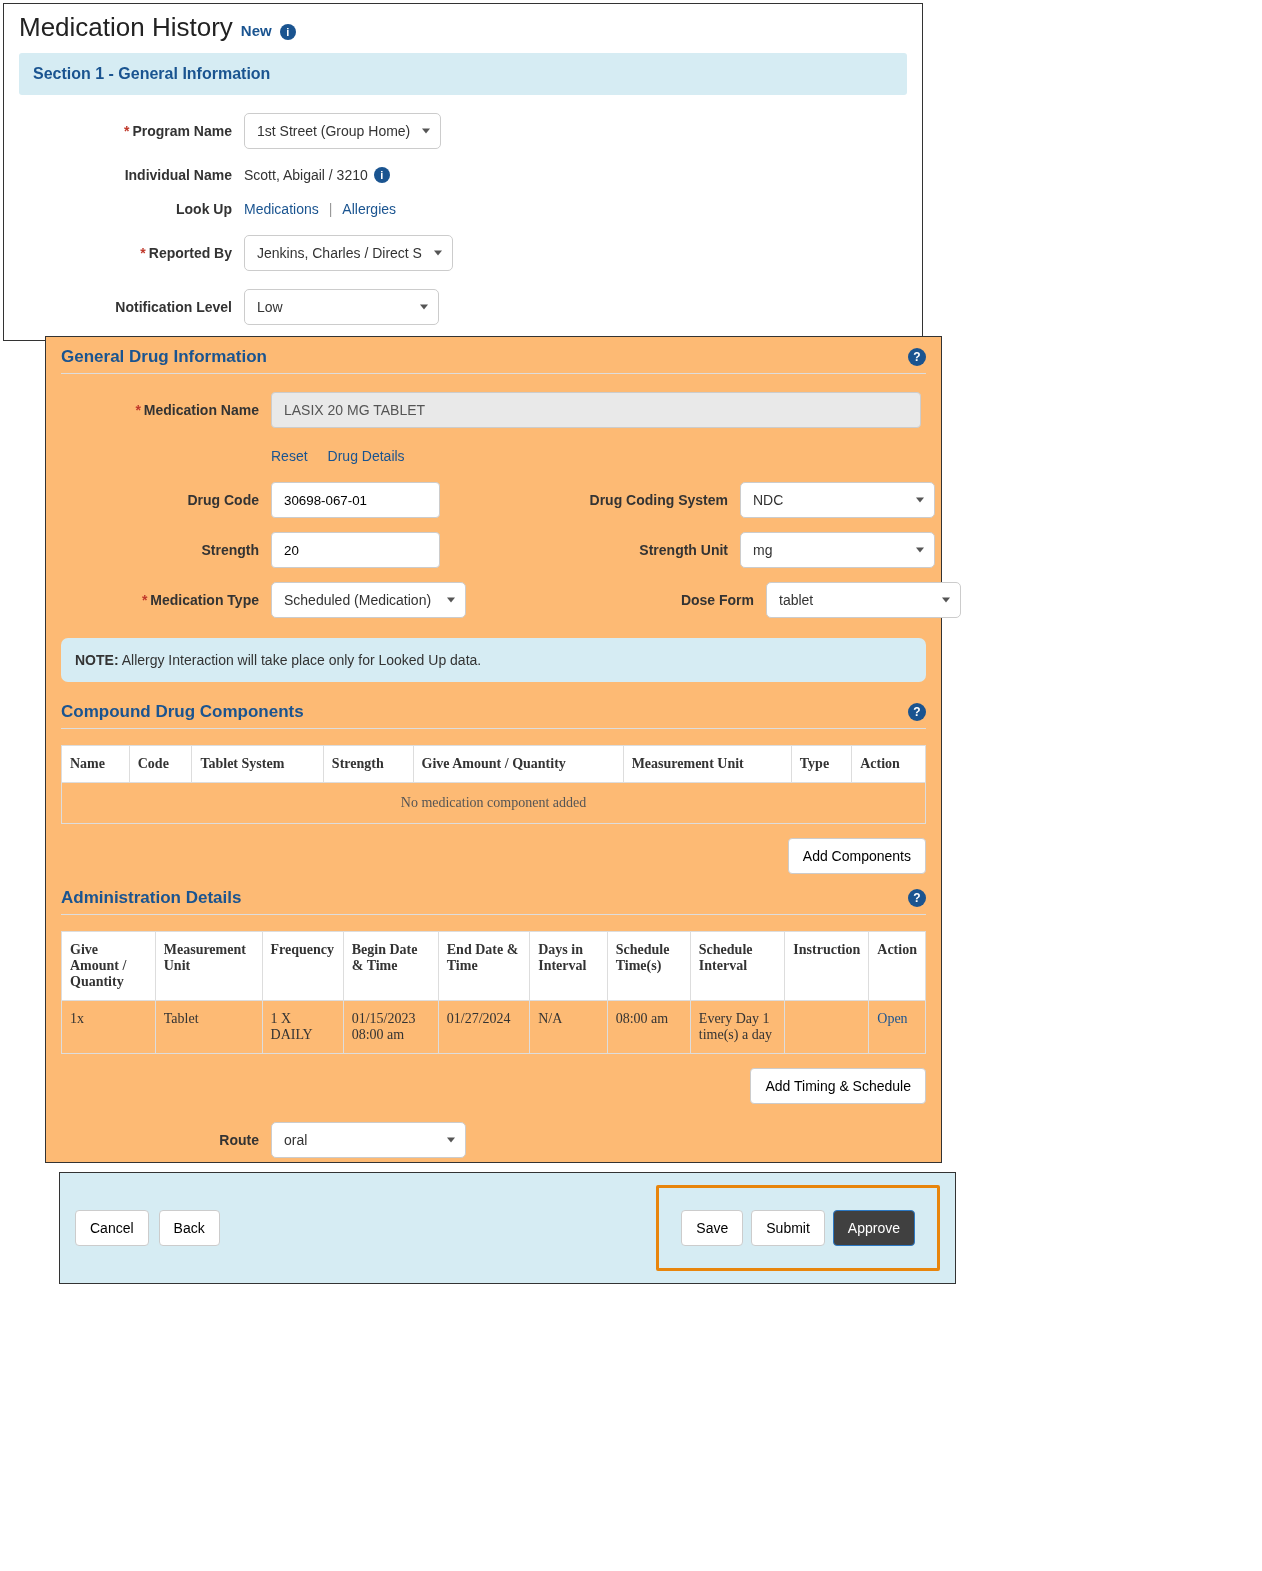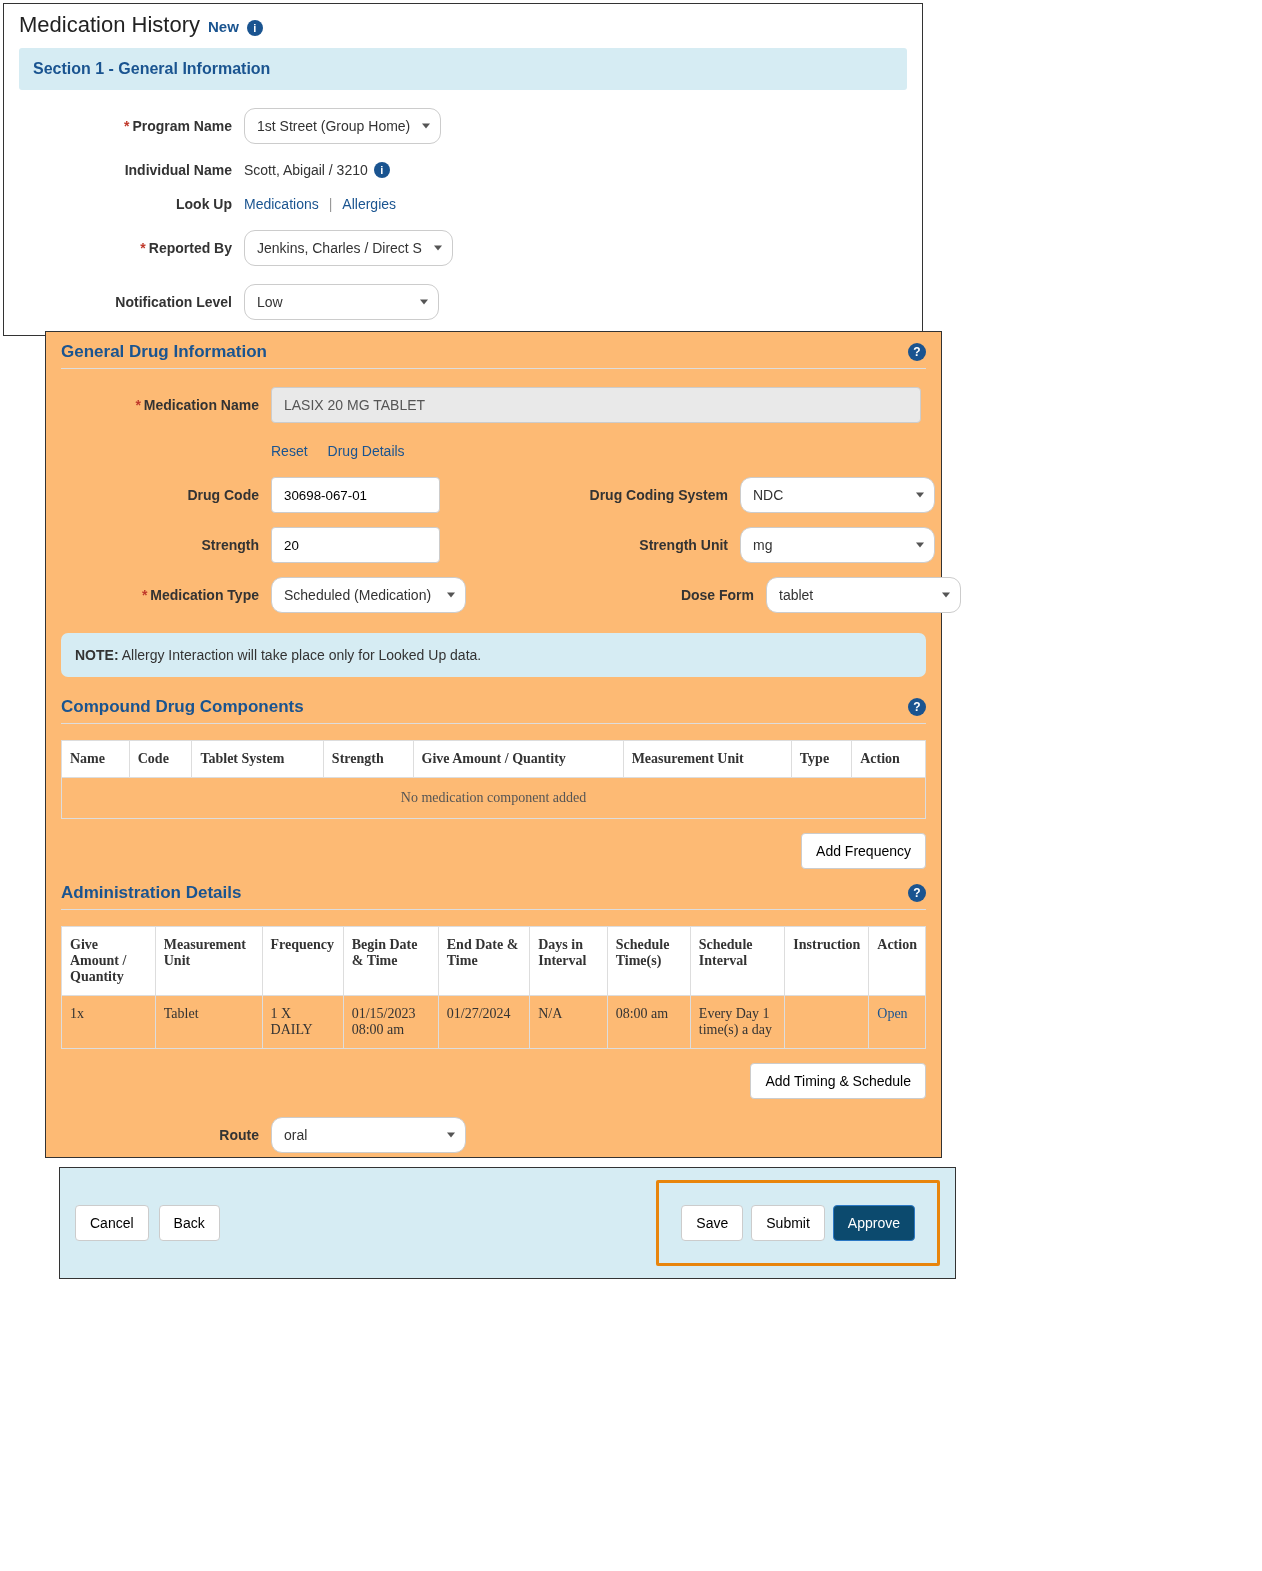--- a/index.html
+++ b/index.html
@@ -1,32 +1,32 @@
 <!DOCTYPE html>
 <html><head>
 <meta charset="utf-8">
 <style>
 * { box-sizing: border-box; margin: 0; padding: 0; }
 body { font-family: Arial, Helvetica, sans-serif; font-size: 14px; color: #333; background: #fff; }
 
 .panel1 { width: 920px; margin: 3px 0 0 3px; border: 1px solid #333; background: #fff; padding: 8px 15px 15px 15px; }
 .page-title-row { display: flex; align-items: baseline; gap: 8px; margin-bottom: 10px; }
-.page-title { font-size: 22px; font-weight: normal; color: #222; }
+.page-title { font-size: 26px; font-weight: normal; color: #222; }
 .new-link { color: #1a5490; font-weight: bold; font-size: 15px; text-decoration: none; }
 .info-icon { display: inline-flex; align-items: center; justify-content: center; width: 16px; height: 16px; background: #1a5490; color: #fff; border-radius: 50%; font-size: 11px; font-weight: bold; }
 
 .section-header { background: #d6ecf3; color: #1a5490; font-weight: bold; font-size: 16px; padding: 12px 14px; border-radius: 3px; }
 
 .form-row { display: flex; align-items: center; margin-top: 18px; }
 .form-label { width: 225px; text-align: right; font-weight: bold; color: #333; padding-right: 12px; }
 .form-label .req { color: #c0392b; margin-right: 3px; }
 .form-value { flex: 1; display: flex; align-items: center; gap: 6px; }
 .form-value .sep { color: #999; margin: 0 4px; }
 
-.dropdown { position: relative; border: 1px solid #ccc; border-radius: 11px; background: #fff; height: 36px; display: flex; align-items: center; padding: 0 30px 0 12px; min-width: 195px; cursor: pointer; }
+.dropdown { position: relative; border: 1px solid #ccc; border-radius: 5px; background: #fff; height: 36px; display: flex; align-items: center; padding: 0 30px 0 12px; min-width: 195px; cursor: pointer; }
 .dropdown .caret { position: absolute; right: 10px; top: 50%; transform: translateY(-50%); width: 0; height: 0; border-left: 4px solid transparent; border-right: 4px solid transparent; border-top: 5px solid #555; }
 .text-input { border: 1px solid #ccc; border-radius: 4px; height: 36px; padding: 0 12px; width: 169px; }
 
 .panel2 { width: 897px; margin: -5px 0 9px 45px; border: 1px solid #333; background: #fdba74; padding: 10px 15px 4px 15px; }
 .subheader-row { display: flex; align-items: center; justify-content: space-between; margin-bottom: 6px; }
 .subheader { color: #1a5490; font-weight: bold; font-size: 17px; }
 .help-icon { display: inline-flex; align-items: center; justify-content: center; width: 18px; height: 18px; background: #1a5490; color: #fff; border-radius: 50%; font-size: 12px; font-weight: bold; cursor: pointer; }
 .hr { border: none; border-top: 1px solid #ddd; margin: 4px 0 16px 0; }
 
 .readonly-input { background: #e9e9e9; border: 1px solid #ccc; border-radius: 4px; height: 36px; padding: 0 12px; width: 650px; color: #555; display: flex; align-items: center; }
@@ -45,21 +45,21 @@
 .table th, .table td { border: 1px solid #ddd; padding: 10px 8px; text-align: left; font-size: 14px; vertical-align: top; font-family: Liberation Serif, serif; }
 .table th { background: #fff; font-weight: bold; }
 .empty-row td { text-align: center; color: #555; padding: 12px; }
 
 .btn-row { display: flex; justify-content: flex-end; margin: 14px 0; }
 .btn { border: 1px solid #ccc; border-radius: 4px; background: #fff; padding: 9px 14px; font-size: 14px; cursor: pointer; }
 
 .footer-bar { width: 897px; margin: 0 0 0 59px; border: 1px solid #333; background: #d6ecf3; padding: 12px 15px; display: flex; justify-content: space-between; align-items: center; }
 .footer-left { display: flex; gap: 10px; }
 .footer-right { display: flex; gap: 8px; border: 3px solid #e8850c; padding: 22px; border-radius: 2px; }
-.btn-primary { background: #0c4a6e; color: #fff; border: 1px solid #2b78c4; }
+.btn-primary { background: #404040; color: #fff; border: 1px solid #2b78c4; }
 </style>
 </head>
 <body>
 
 <div class="panel1">
   <div class="page-title-row">
     <span class="page-title">Medication History</span>
     <a class="new-link">New</a>
     <span class="info-icon">i</span>
   </div>
@@ -202,21 +202,21 @@
         <th>Action</th>
       </tr>
     </thead>
     <tbody>
       <tr class="empty-row">
         <td colspan="8">No medication component added</td>
       </tr>
     </tbody>
   </table>
   <div class="btn-row">
-    <button class="btn">Add Frequency</button>
+    <button class="btn">Add Components</button>
   </div>
 
   <div class="subheader-row">
     <span class="subheader">Administration Details</span>
     <span class="help-icon">?</span>
   </div>
   <hr class="hr">
 
   <table class="table">
     <thead>

